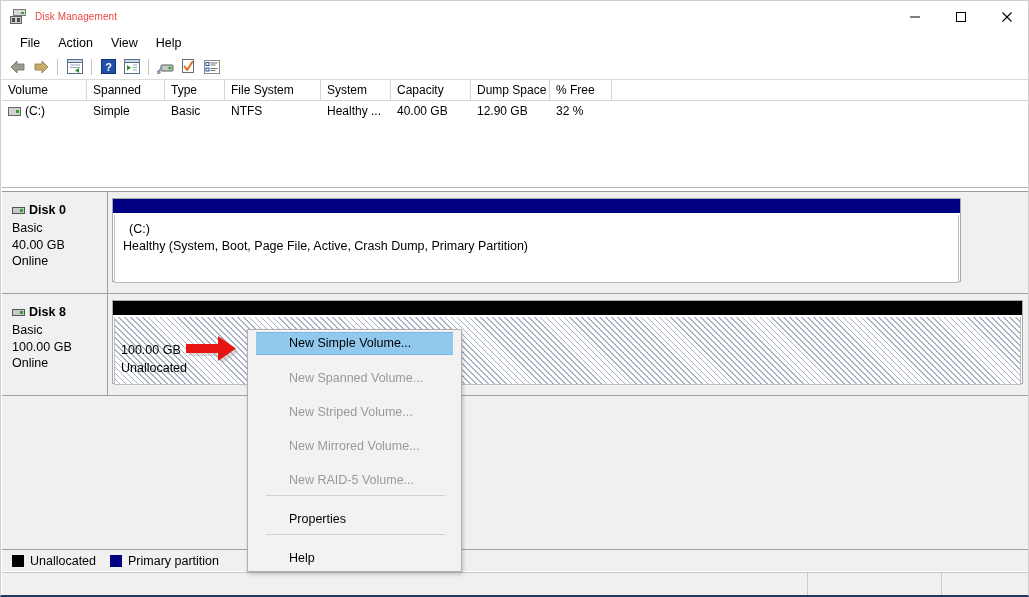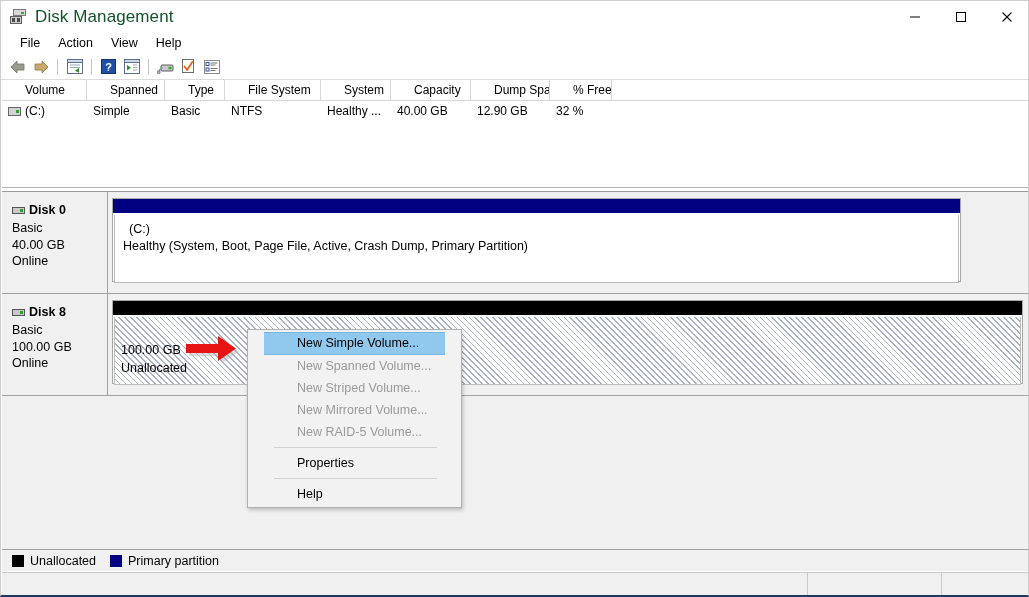--- a/index.html
+++ b/index.html
@@ -68,22 +68,22 @@
     content: "";
     position: absolute;
     top: 1px;
     width: 3px; height: 4px;
     background: #4a4a4a;
   }
   .title-icon .drv-bot:before { left: 1px; }
   .title-icon .drv-bot:after { left: 6px; }
 
   .title-text {
-    font-size: 17px;
-    color: #14532d;
+    font-size: 10px;
+    color: #ef4444;
     letter-spacing: 0.1px;
   }
   .win-controls {
     position: absolute;
     right: 0; top: 0;
     height: 31px;
     display: flex;
   }
   .win-btn {
     width: 46px;
@@ -149,21 +149,21 @@
   }
   .lv-header {
     display: flex;
     height: 20px;
     border-bottom: 1px solid #d6d6d6;
     background: #ffffff;
   }
   .lv-th {
     font-size: 12px;
     color: #000;
-    padding-left: 23px;
+    padding-left: 6px;
     line-height: 20px;
     border-right: 1px solid #d6d6d6;
     box-sizing: border-box;
     overflow: hidden;
     white-space: nowrap;
     background: #ffffff;
   }
   .lv-row {
     display: flex;
     height: 20px;
@@ -327,31 +327,32 @@
   
   .ctxmenu {
     position: absolute;
     left: 246px;
     top: 328px;
     width: 215px;
     background: #f2f2f2;
     border: 1px solid #b0b0b0;
     box-sizing: border-box;
     z-index: 60;
-    padding: 2px 16px;
+    padding: 2px 8px;
     box-shadow: 1px 2px 4px rgba(0,0,0,0.22);
   }
   .ctx-item {
     height: 22px;
     line-height: 22px;
     font-size: 12.5px;
     color: #000000;
     padding-left: 33px;
     box-sizing: border-box;
     white-space: nowrap;
+    margin-top: 12px;
   }
   .ctx-item.disabled { color: #9a9a9a; }
   .ctx-item.selected {
     background: #91c9ee;
     border: 1px solid #7ab6e0;
     border-left: none; border-right: none;
     margin: 0;
     height: 23px;
     line-height: 21px;
   }

